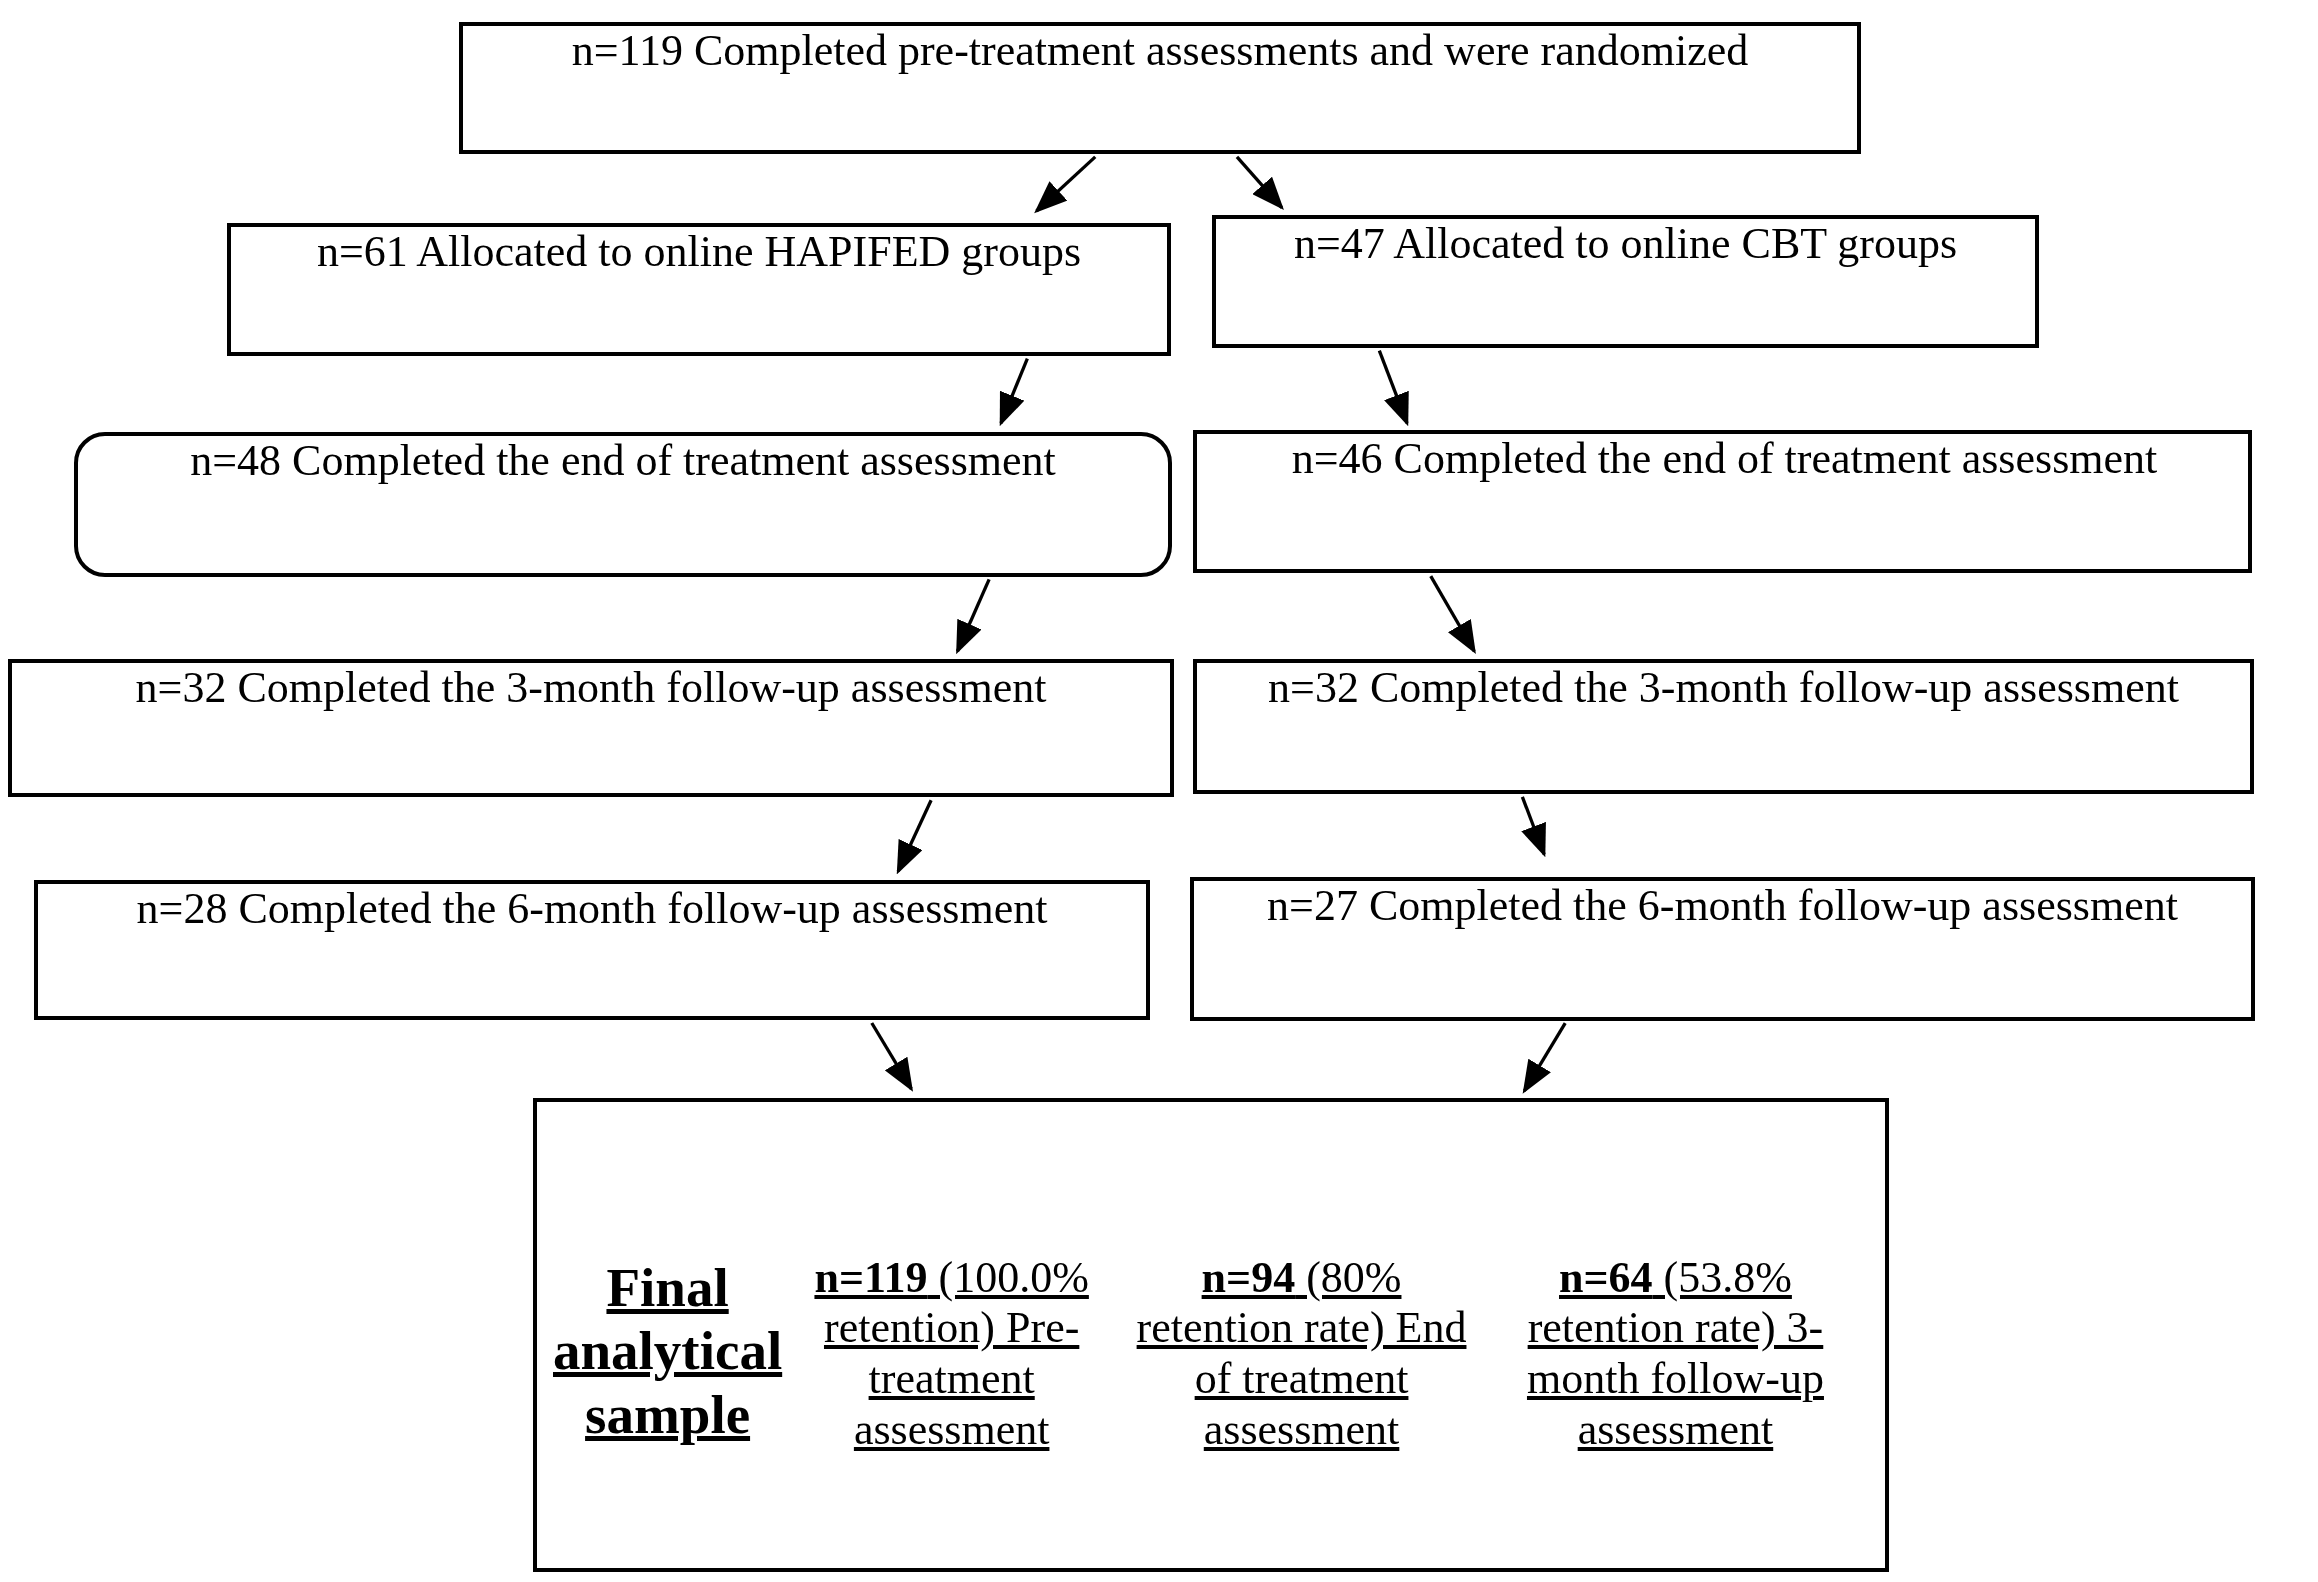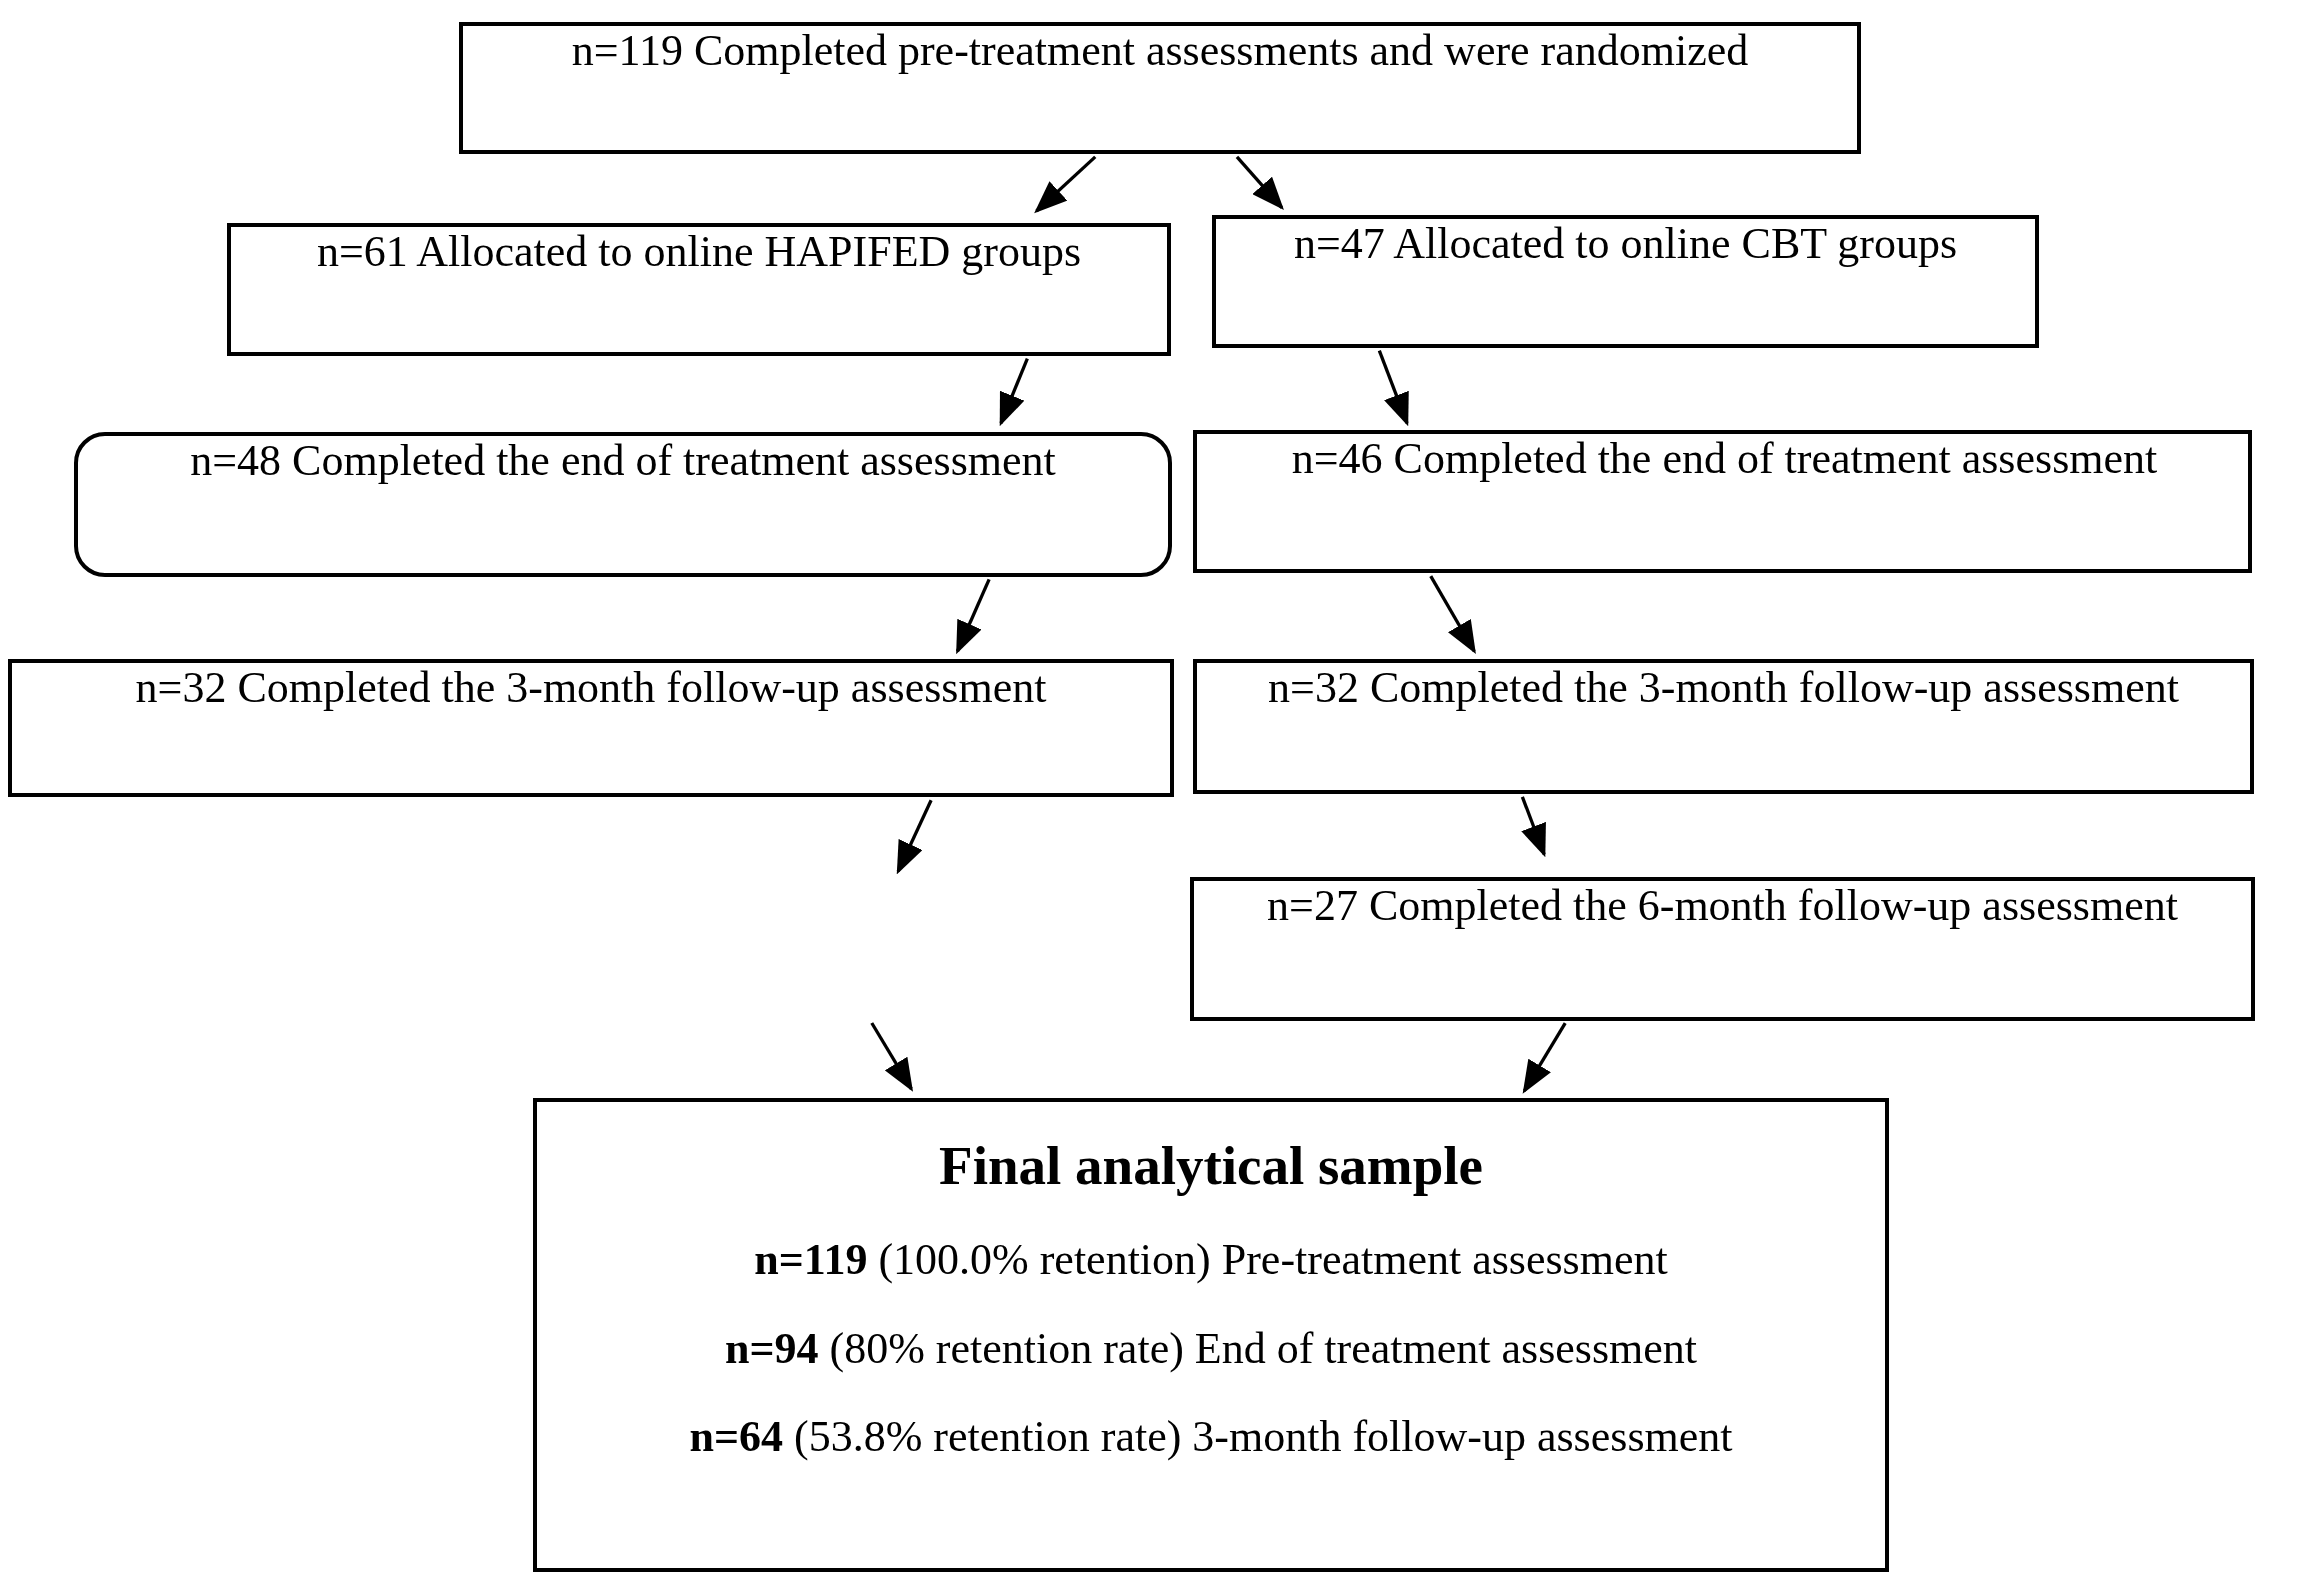--- a/index.html
+++ b/index.html
@@ -24,23 +24,23 @@
     display: flex;
     align-items: flex-start;
     justify-content: center;
     text-align: center;
     font-size: 44px;
     line-height: 1.15;
     padding: 0 16px;
   }
   .node-text { display: inline-block; }
   .final {
-    flex-direction: column;
     justify-content: flex-start;
     align-items: center;
+    text-decoration: underline;
   }
   .final-title {
     font-size: 55px;
     font-weight: bold;
     margin-top: 32px;
   }
   .final-line {
     font-size: 44px;
     margin-top: 38px;
   }
@@ -103,20 +103,23 @@
   </div>
 
   <div class="node" style="left:8px; top:659px; width:1166px; height:138px;">
     <span class="node-text">n=32 Completed the 3-month follow-up assessment</span>
   </div>
 
   <div class="node" style="left:1193px; top:659px; width:1061px; height:135px;">
     <span class="node-text">n=32 Completed the 3-month follow-up assessment</span>
   </div>
 
+  <div class="node" style="left:34px; top:880px; width:1116px; height:140px;">
+    <span class="node-text">n=28 Completed the 6-month follow-up assessment</span>
+  </div>
 
   <div class="node" style="left:1190px; top:877px; width:1065px; height:144px;">
     <span class="node-text">n=27 Completed the 6-month follow-up assessment</span>
   </div>
 
   <div class="node final" style="left:533px; top:1098px; width:1356px; height:474px;">
     <div class="final-title">Final analytical sample</div>
     <div class="final-line">
       <span class="bold">n=119</span><span> (100.0% retention) Pre-treatment assessment</span>
     </div>

